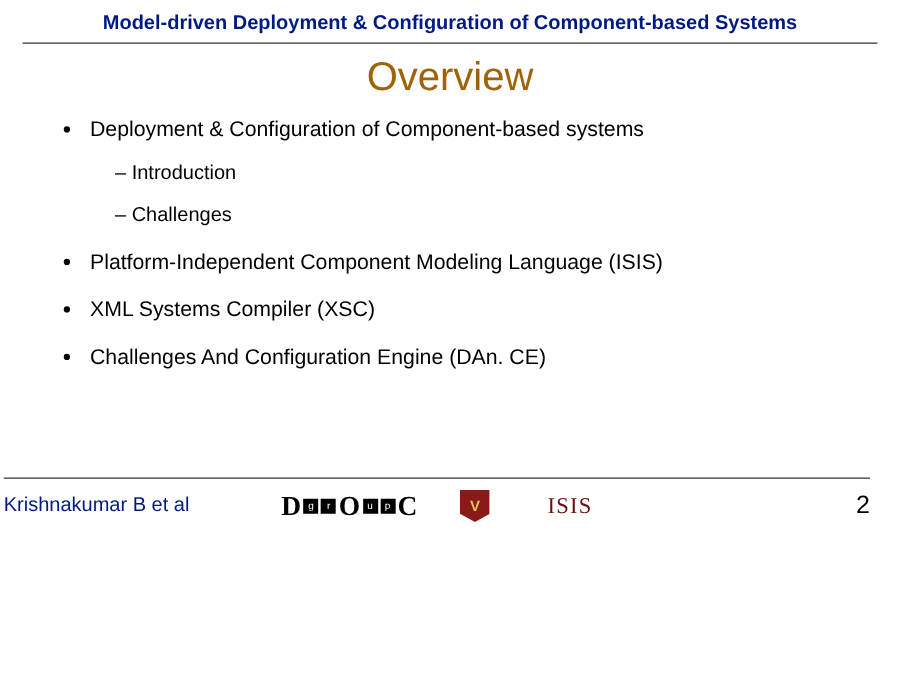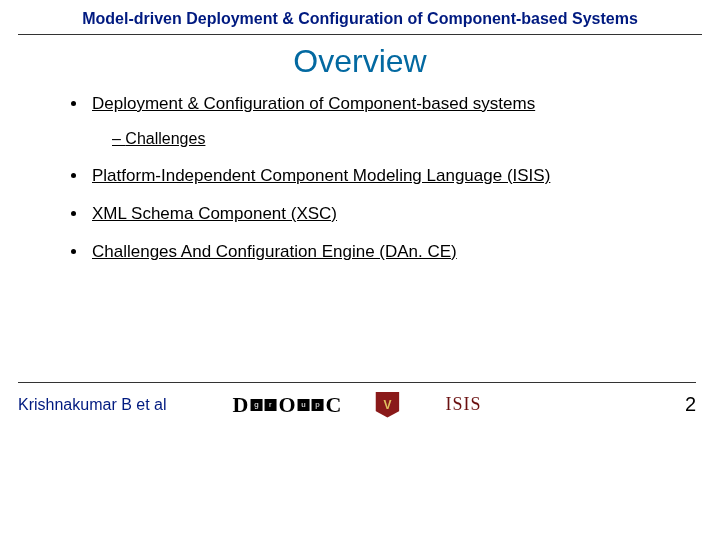--- a/index.html
+++ b/index.html
@@ -25,29 +25,28 @@
     border-bottom: 1px solid #333;
     margin: 0 18px;
   }
   .header-title {
     color: #001a80;
     font-weight: bold;
     font-size: 16px;
   }
   .slide-title {
     text-align: center;
-    color: #0369a1;
+    color: #a16207;
     font-size: 32px;
     margin-top: 8px;
     margin-bottom: 14px;
     font-weight: normal;
   }
   .content {
-    padding: 0 60px;
-    text-decoration: underline;
+    padding: 0 40px;
   }
   ul.level1 {
     list-style: disc;
     padding-left: 28px;
     margin: 0;
     font-size: 17px;
   }
   ul.level1 > li {
     margin-bottom: 18px;
     padding-left: 4px;
@@ -60,21 +59,21 @@
   }
   ul.level2 > li {
     margin-bottom: 16px;
   }
   ul.level2 > li::before {
     content: "– ";
   }
   .footer {
     position: absolute;
     bottom: 14px;
-    left: 18px;
+    left: 3px;
     right: 24px;
     border-top: 1px solid #333;
     padding-top: 10px;
     display: flex;
     align-items: center;
     justify-content: space-between;
     font-size: 16px;
   }
   .author {
     color: #001a80;
@@ -160,25 +159,26 @@
     <span class="header-title">Model-driven Deployment &amp; Configuration of Component-based Systems</span>
   </div>
 
   <div class="slide-title">Overview</div>
 
   <div class="content">
     <ul class="level1">
       <li>
         <span>Deployment &amp; Configuration of Component-based systems</span>
         <ul class="level2">
+          <li><span>Introduction</span></li>
           <li><span>Challenges</span></li>
         </ul>
       </li>
       <li><span>Platform-Independent Component Modeling Language (ISIS)</span></li>
-      <li><span>XML Schema Component (XSC)</span></li>
+      <li><span>XML Systems Compiler (XSC)</span></li>
       <li><span>Challenges And Configuration Engine (DAn. CE)</span></li>
     </ul>
   </div>
 
   <div class="footer">
     <span class="author">Krishnakumar B et al</span>
 
     <div class="logos">
       <span class="doc-logo">
         <span class="doc-letter">D</span>

